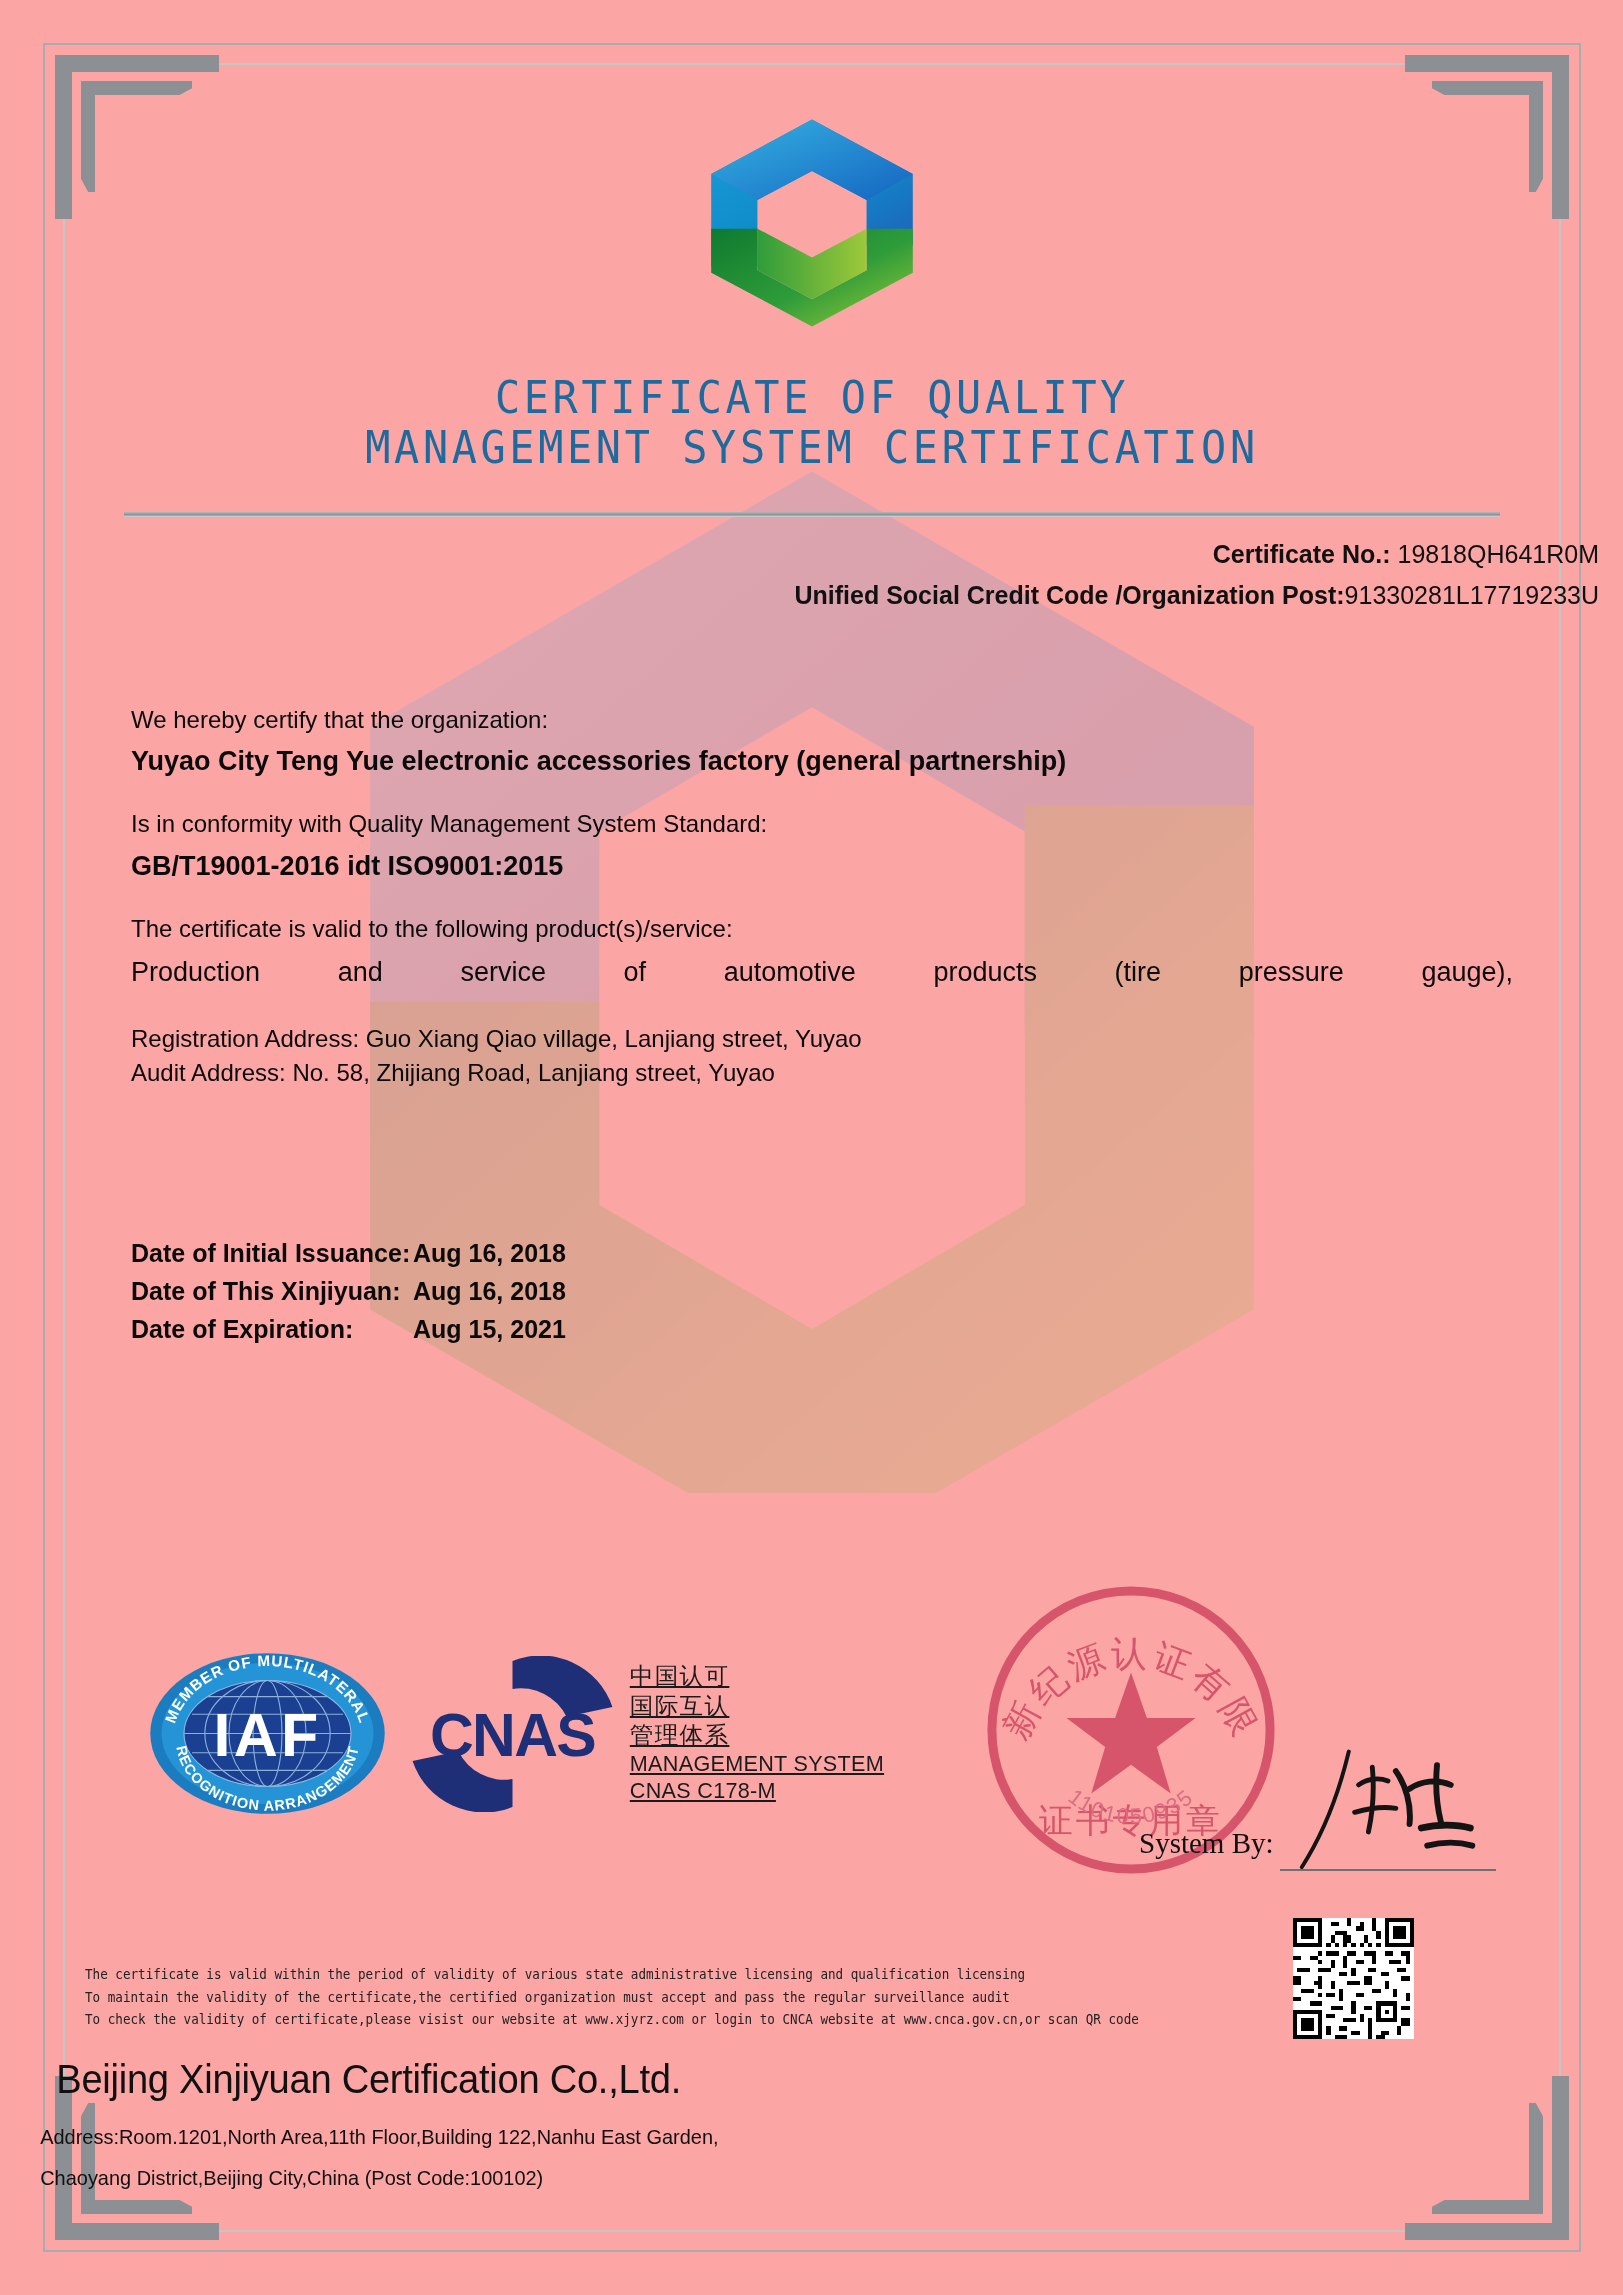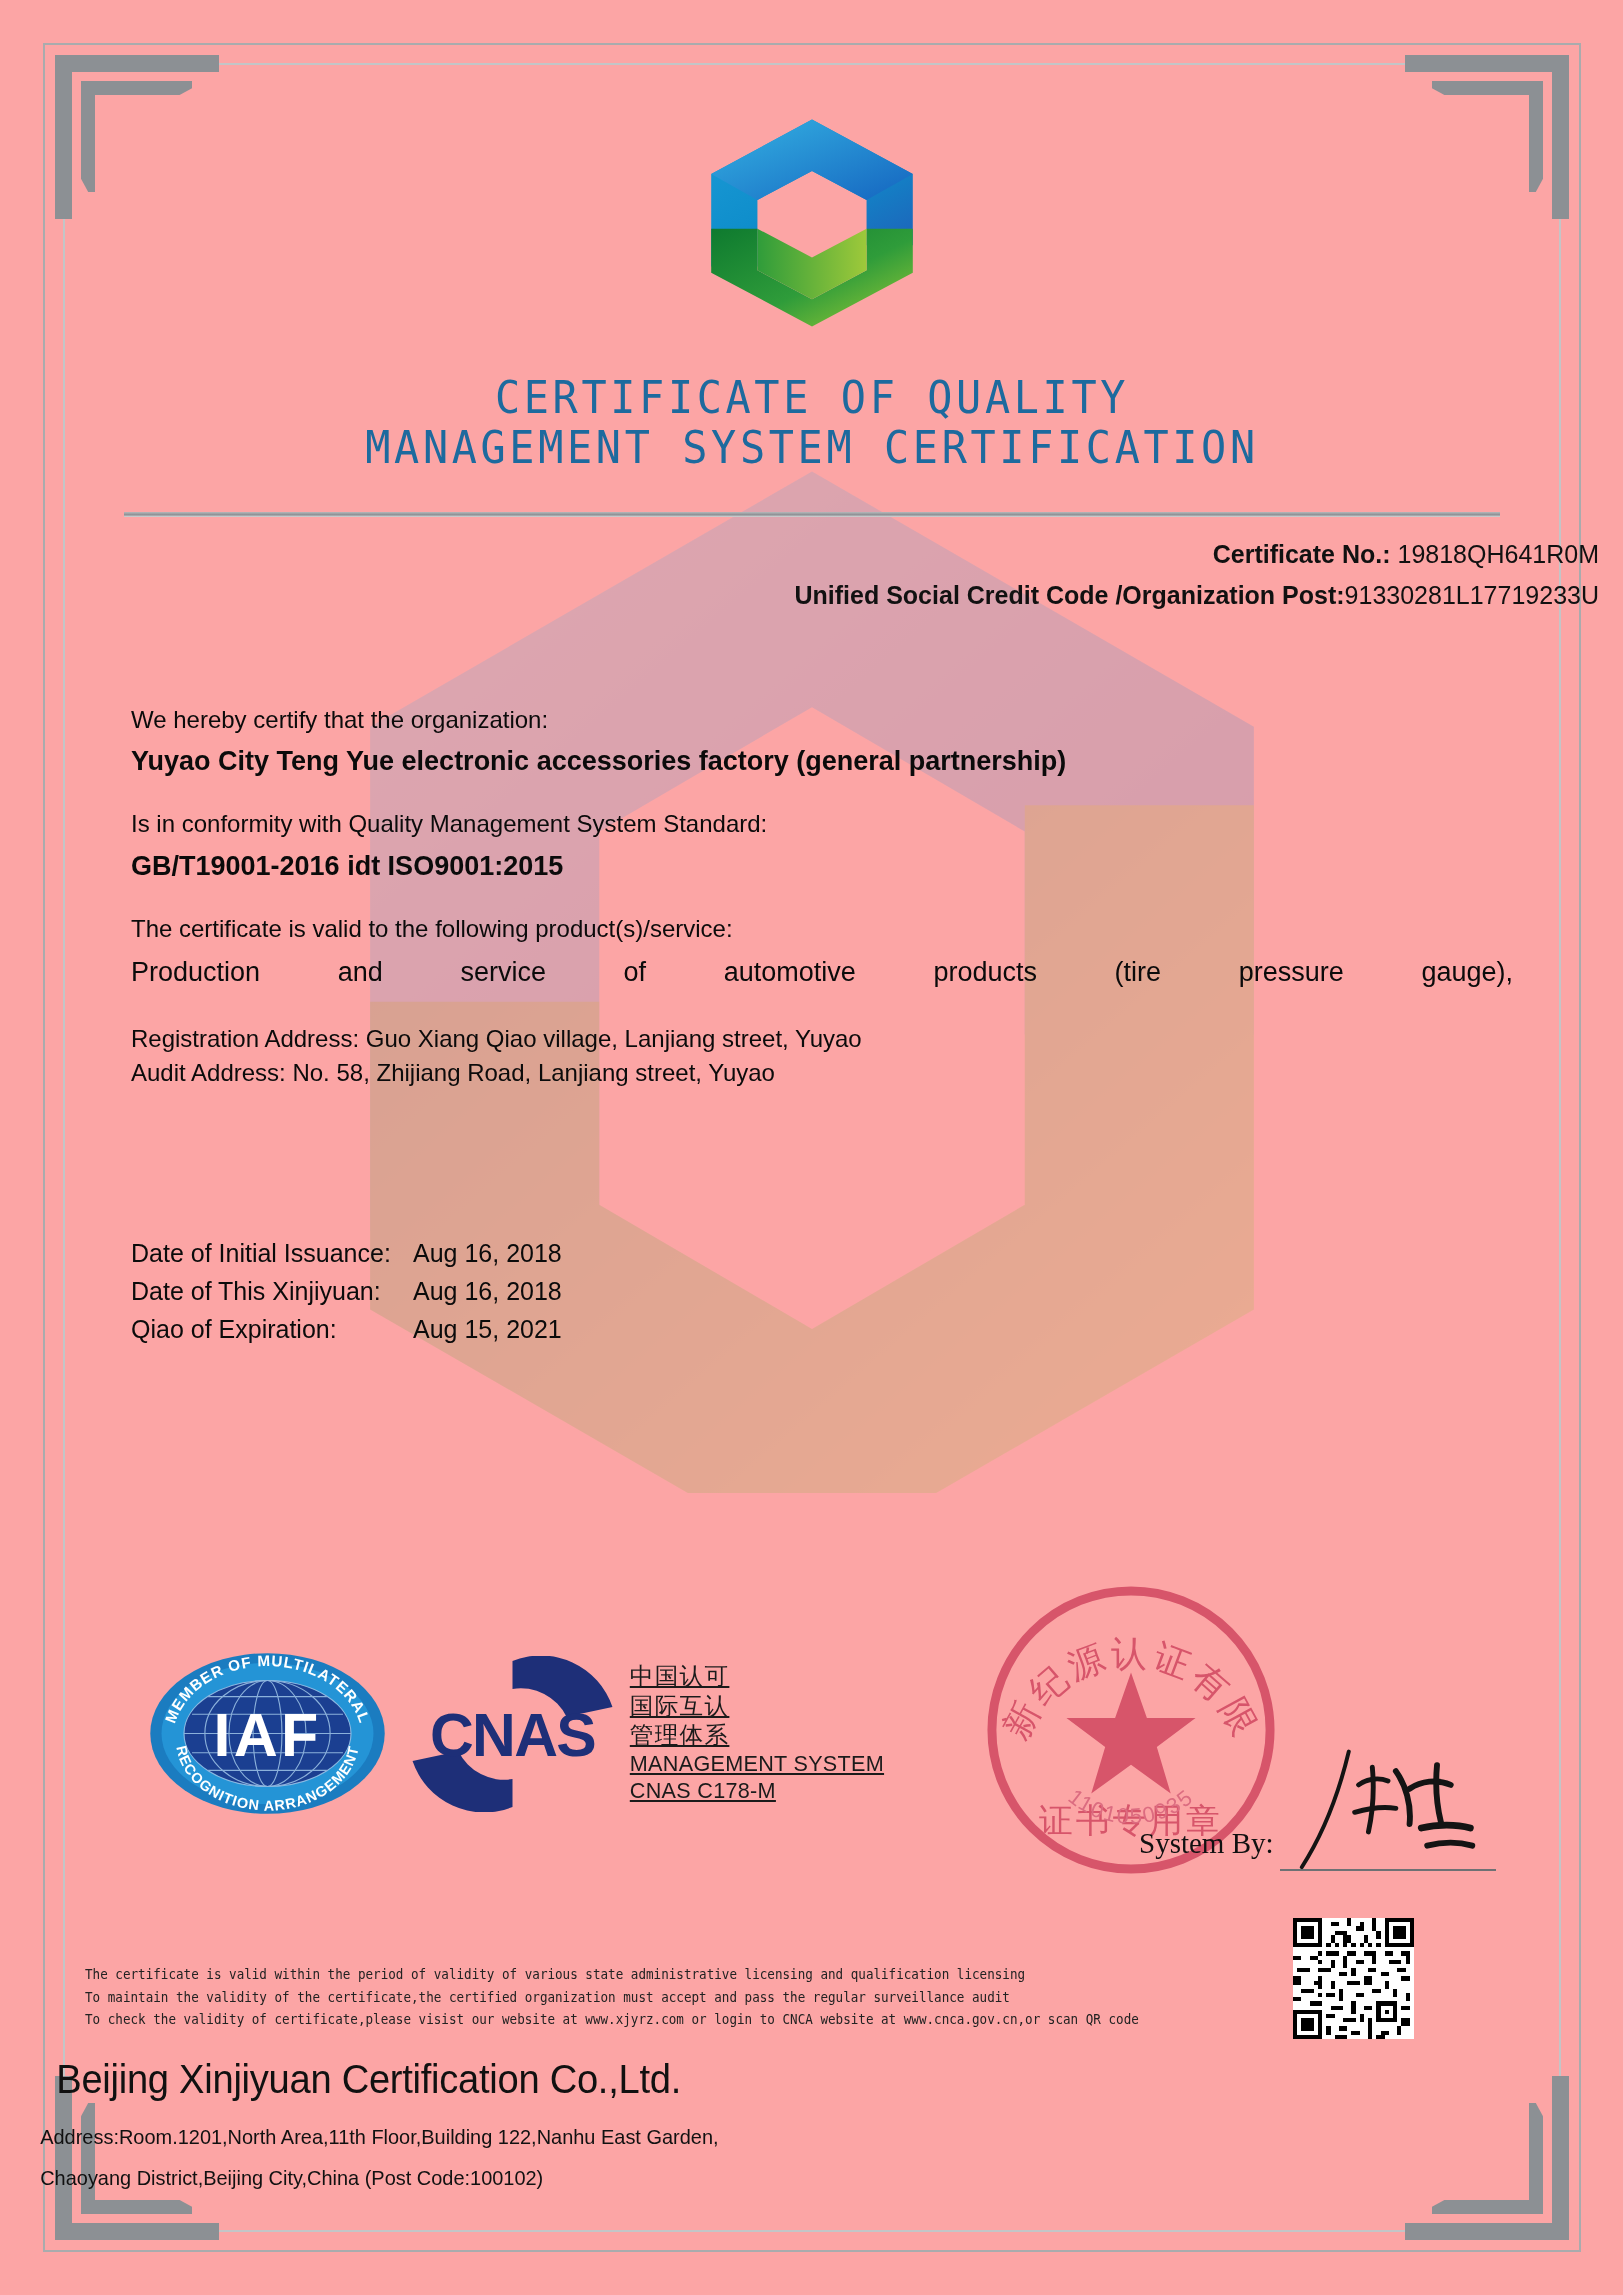--- a/index.html
+++ b/index.html
@@ -167,20 +167,21 @@
   .dates {
     position: absolute;
     left: 131px;
     top: 1234px;
     color: #0b0b0b;
   }
   .date-row {
     display: flex;
     font-size: 25px;
     line-height: 1.52;
+    font-weight: bold;
   }
   .date-label { width: 282px; }
   .date-value { }
 
   
   .accred {
     position: absolute;
     left: 147px;
     top: 1650px;
     display: flex;
@@ -403,21 +404,21 @@
   <div class="dates">
     <div class="date-row">
       <span class="date-label">Date of Initial Issuance:</span>
       <span class="date-value">Aug 16, 2018</span>
     </div>
     <div class="date-row">
       <span class="date-label">Date of This Xinjiyuan:</span>
       <span class="date-value">Aug 16, 2018</span>
     </div>
     <div class="date-row">
-      <span class="date-label">Qiao of Expiration:</span>
+      <span class="date-label">Date of Expiration:</span>
       <span class="date-value">Aug 15, 2021</span>
     </div>
   </div>
 
   <div class="accred">
 
     <svg class="iaf-logo" viewBox="0 0 300 208">
       <defs>
         <path id="arcTop" d="M 32 112 A 118 92 0 0 1 268 112"></path>
         <path id="arcBot" d="M 36 112 A 114 88 0 0 0 264 112"></path>

